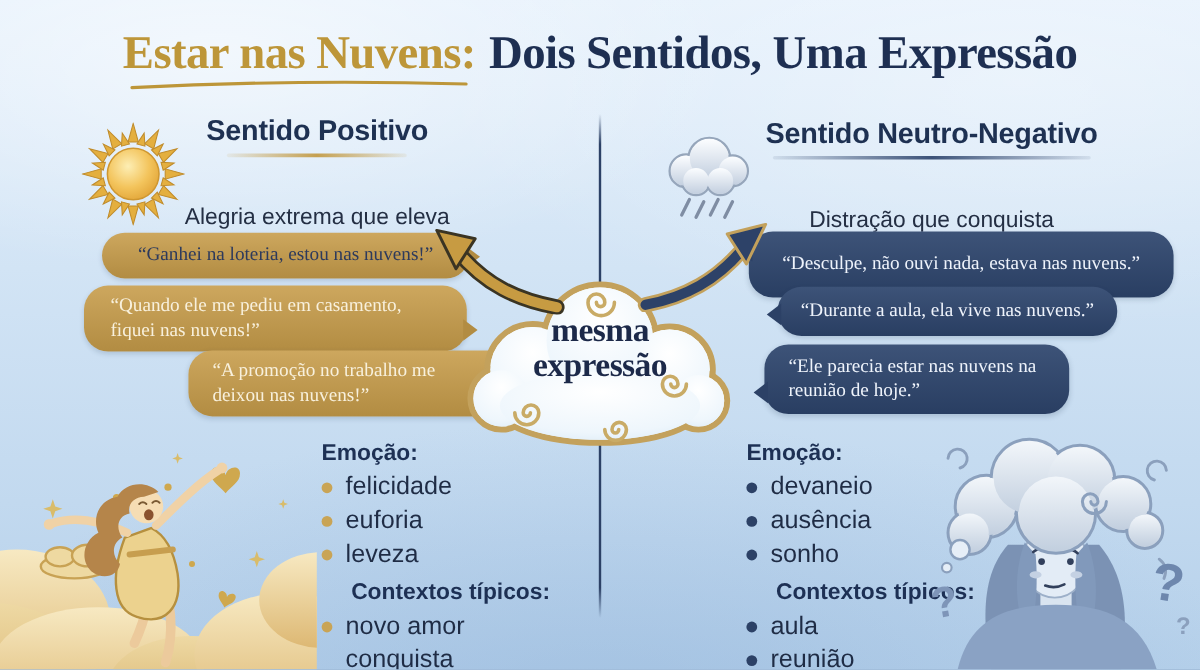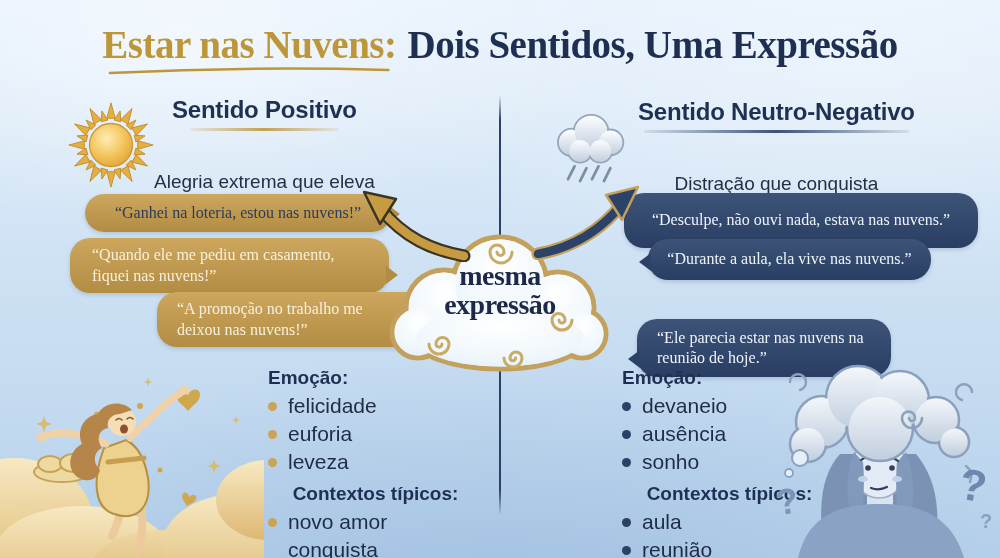--- a/index.html
+++ b/index.html
@@ -46,21 +46,21 @@
   .bubble.gold::after { content:""; position:absolute; right:-9px; bottom:9px;
     border:9px solid transparent; border-left:12px solid #b28c42; border-right:0; }
   .bubble.navy::after { content:""; position:absolute; left:-9px; bottom:9px;
     border:9px solid transparent; border-right:12px solid #2c4166; border-left:0; }
   .bubble.tail-top.navy::after { bottom:auto; top:7px; }
   #q-pos-0 { left:85px;  top:194px; width:306px; height:38px; color:#2d3a5c; padding:0 12px; }
   #q-pos-1 { left:70px;  top:238px; width:319px; height:55px; color:#f8f0dc; padding:0 48px 0 22px; }
   #q-pos-2 { left:113px; top:292px; width:278px; height:55px; color:#f8f0dc; padding:0 44px 0 20px;margin-left:44px; }
   #q-neg-0 { left:624px; top:193px; width:354px; height:55px; color:#eef3fb; padding:0 10px; }
   #q-neg-1 { left:648px; top:239px; width:283px; height:41px; color:#eef3fb; padding:0 10px; }
-  #q-neg-2 { left:637px; top:287px; width:254px; height:58px; color:#eef3fb; padding:0 26px 0 20px;margin-top:32px; }
+  #q-neg-2 { left:637px; top:287px; width:254px; height:58px; color:#eef3fb; padding:0 26px 0 20px; }
 
   
   .cloud-wrap { position:absolute; left:376px; top:226px; width:248px; height:150px; }
   .cloud-label { position:absolute; left:424px; top:262px; width:152px; text-align:center;
     font-family:"Liberation Serif", serif; font-weight:bold; font-size:28px; line-height:1.02;
     color:#1c2949; letter-spacing:-.5px; }
   .arrow { position:absolute; }
   .arrow.gold { left:360px; top:186px; width:118px; height:76px; }
   .arrow.navy { left:524px; top:180px; width:118px; height:80px; }
 

